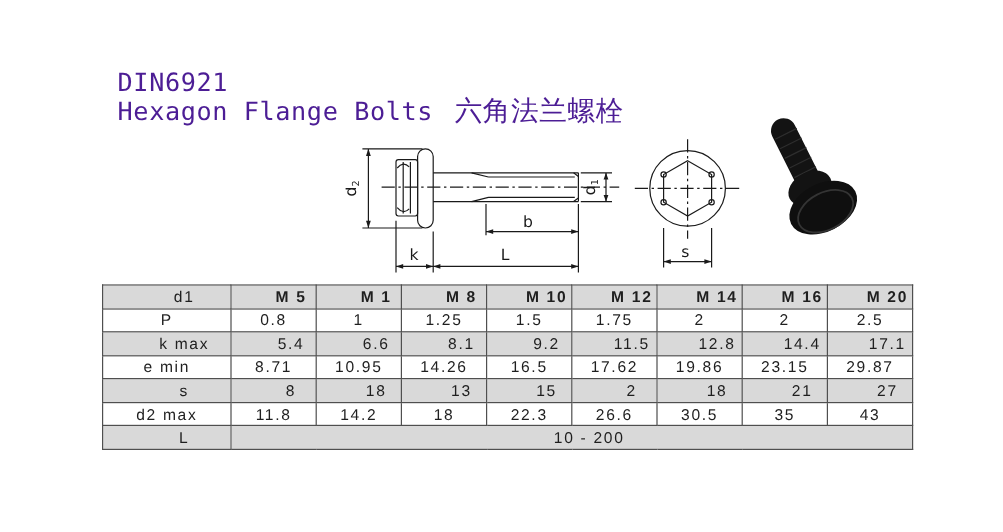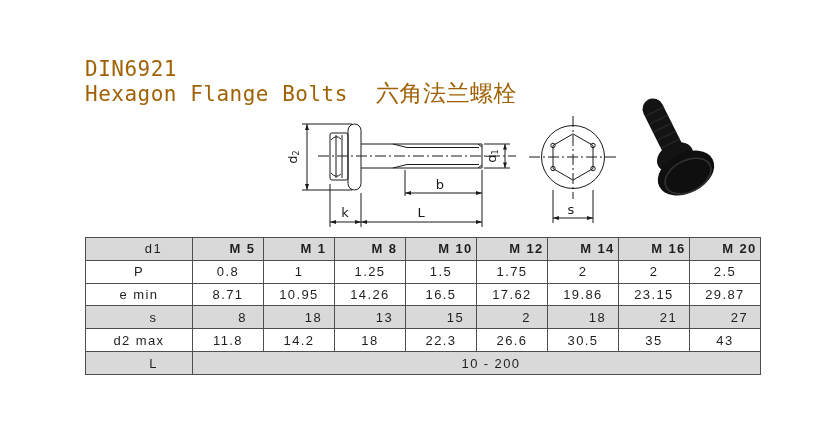--- a/index.html
+++ b/index.html
@@ -1,25 +1,25 @@
 <!DOCTYPE html>
 <html><head>
 <meta charset="utf-8">
 <style>
   html,body{margin:0;padding:0;background:#ffffff;}
   #stage{
     position:relative;width:836px;height:443px;background:#ffffff;overflow:hidden;
     font-family:"Liberation Sans",sans-serif;color:#1f1f1f;
   }
   
-  .title-block{position:absolute;left:85px;top:58px;
-    font-family:"DejaVu Sans Mono",monospace;color:#a16207;}
+  .title-block{position:absolute;left:98px;top:58px;
+    font-family:"DejaVu Sans Mono",monospace;color:#4c1d95;}
   .title-line1{font-size:21px;line-height:23px;letter-spacing:.5px;}
   .title-line2{font-size:21px;line-height:25px;letter-spacing:.5px;white-space:nowrap;}
-  .title-zh{font-size:23px;margin-left:28px;font-family:"DejaVu Sans",sans-serif;}
+  .title-zh{font-size:23px;margin-left:18px;font-family:"DejaVu Sans",sans-serif;}
   
   .svgbox{position:absolute;}
   #side-view{left:288px;top:100px;}
   #front-view{left:520px;top:95px;}
   #bolt-photo{left:628px;top:90px;}
   svg text{font-family:"DejaVu Sans",sans-serif;font-size:13px;fill:#1a1a1a;}
   .thin{stroke:#1a1a1a;stroke-width:1;fill:none;}
   .dim{stroke:#1a1a1a;stroke-width:1;fill:none;}
   .arr{fill:#1a1a1a;stroke:none;}
   .cl{stroke:#1a1a1a;stroke-width:1;fill:none;stroke-dasharray:11 3 2 3;}
@@ -141,20 +141,31 @@
       <td>P</td>
       <td>0.8</td>
       <td>1</td>
       <td>1.25</td>
       <td>1.5</td>
       <td>1.75</td>
       <td>2</td>
       <td>2</td>
       <td>2.5</td>
     </tr>
+    <tr class="band">
+      <td>k max</td>
+      <td>5.4</td>
+      <td>6.6</td>
+      <td>8.1</td>
+      <td>9.2</td>
+      <td>11.5</td>
+      <td>12.8</td>
+      <td>14.4</td>
+      <td>17.1</td>
+    </tr>
     <tr class="plain">
       <td>e min</td>
       <td>8.71</td>
       <td>10.95</td>
       <td>14.26</td>
       <td>16.5</td>
       <td>17.62</td>
       <td>19.86</td>
       <td>23.15</td>
       <td>29.87</td>

